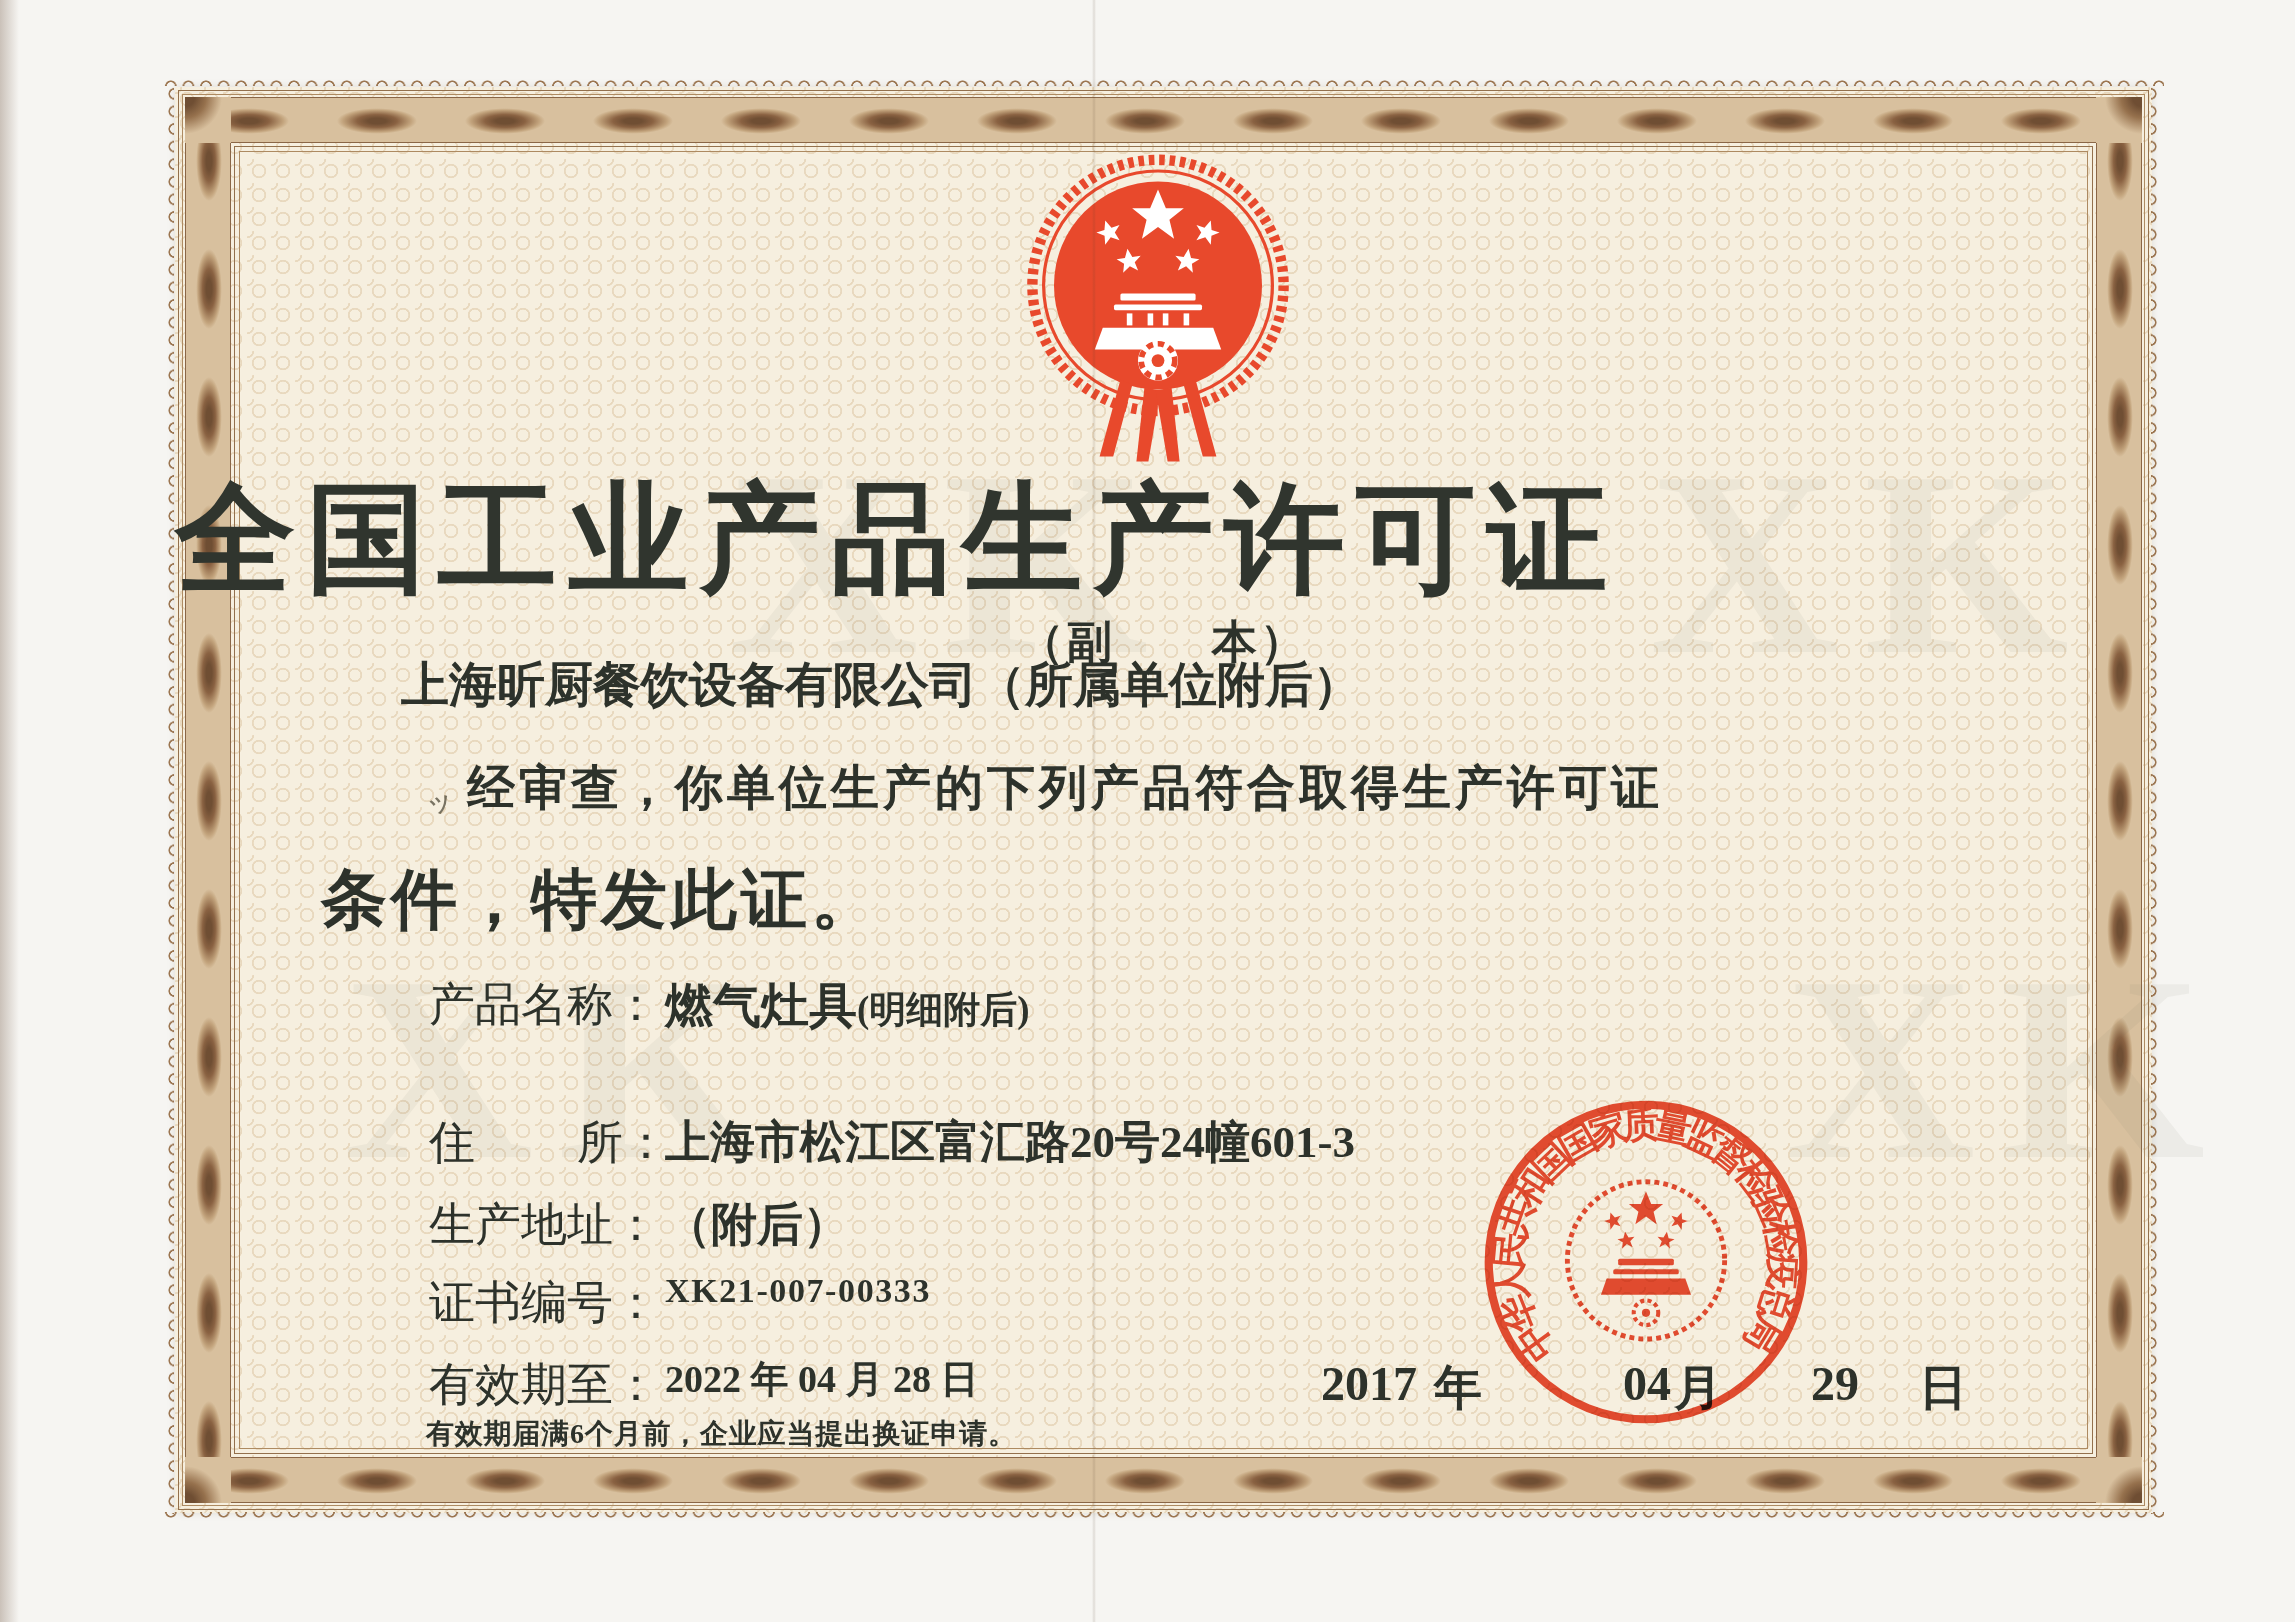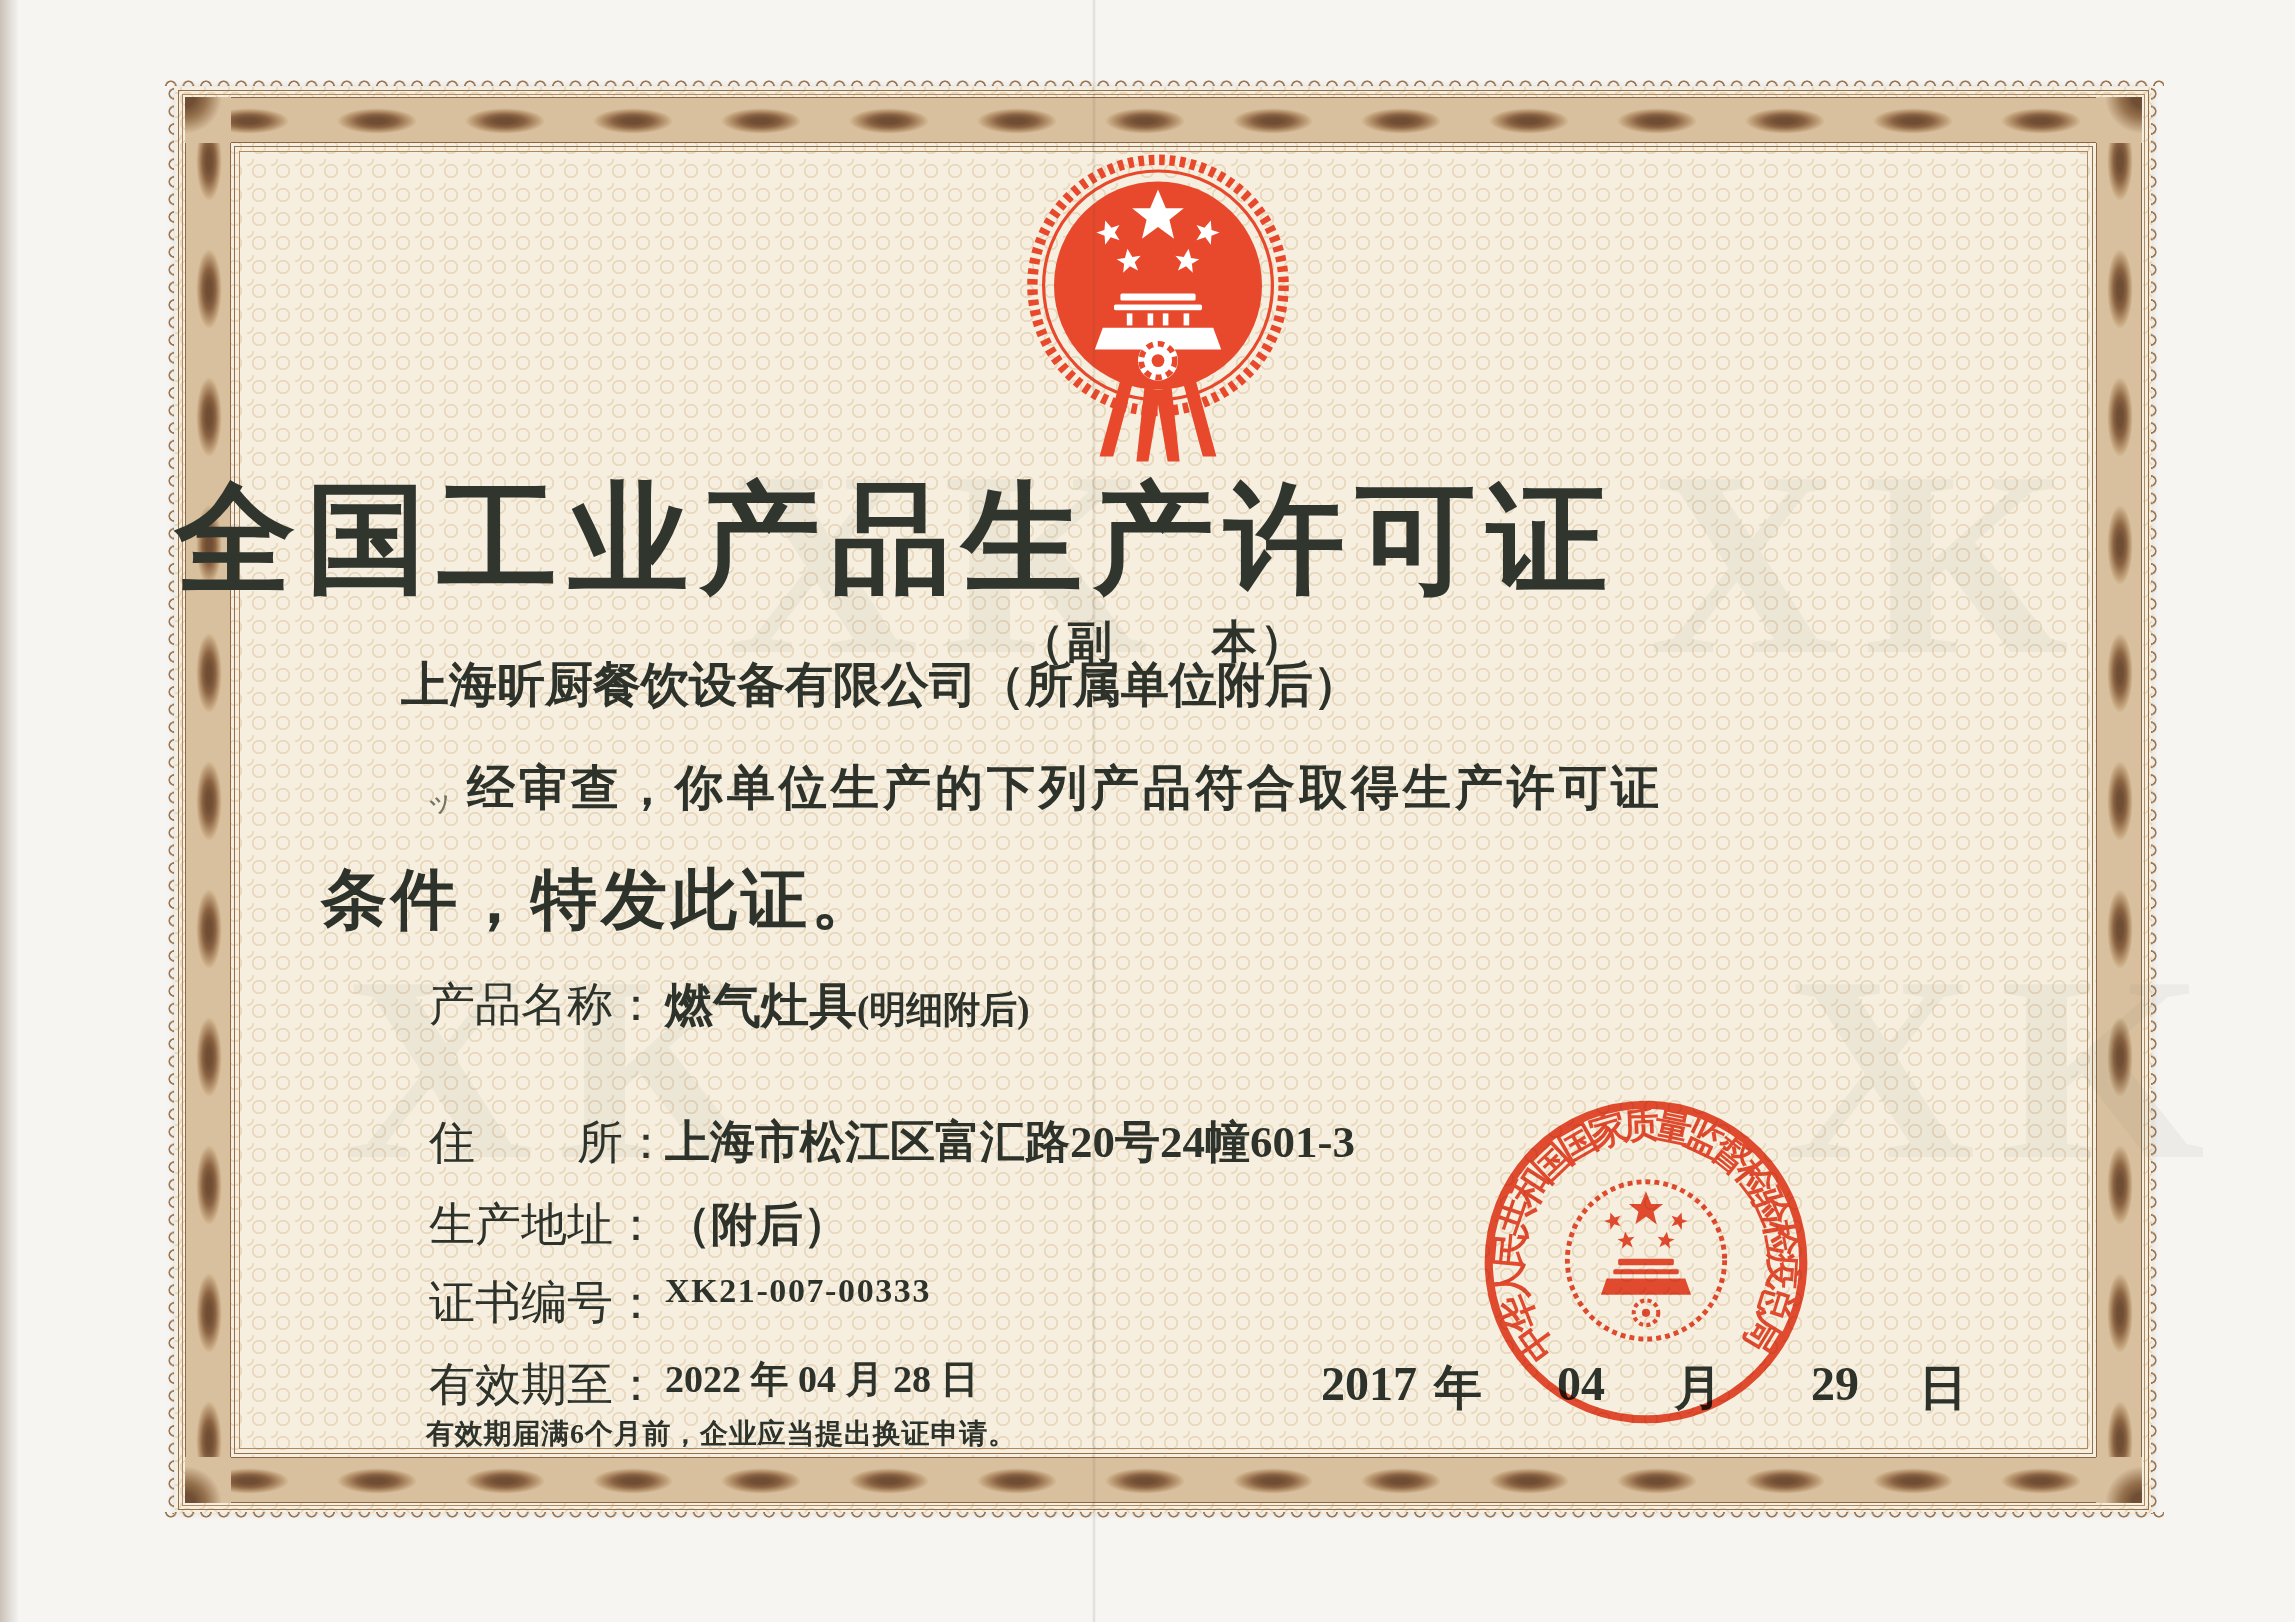--- a/index.html
+++ b/index.html
@@ -114,21 +114,21 @@
   .row-production { top:1107px; }
   .row-production .field-value { font-size:46px; }
   .row-certno     { top:1185px; }
   .row-certno .field-value { font-size:34px; font-weight:700; letter-spacing:1.6px; }
   .row-valid      { top:1267px; }
   .row-valid .field-value { font-size:38px; }
 
   .issue-part { position:absolute; z-index:4; top:1269px; font-size:48px; font-weight:700; color:#2d322b; }
   .ip-year      { left:1146px; }
   .ip-year-unit { left:1259px; }
-  .ip-month     { left:1382px; }
+  .ip-month     { left:1448px; }
   .ip-month-unit{ left:1499px; }
   .ip-day       { left:1636px; }
   .ip-day-unit  { left:1744px; }
 
   .footnote-row { left:251px; top:1331px; font-size:28px; font-weight:700; letter-spacing:0.8px; }
 
   
   .emblem { position:absolute; left:851px; top:56px; width:264px; height:324px; z-index:4; }
 
   

